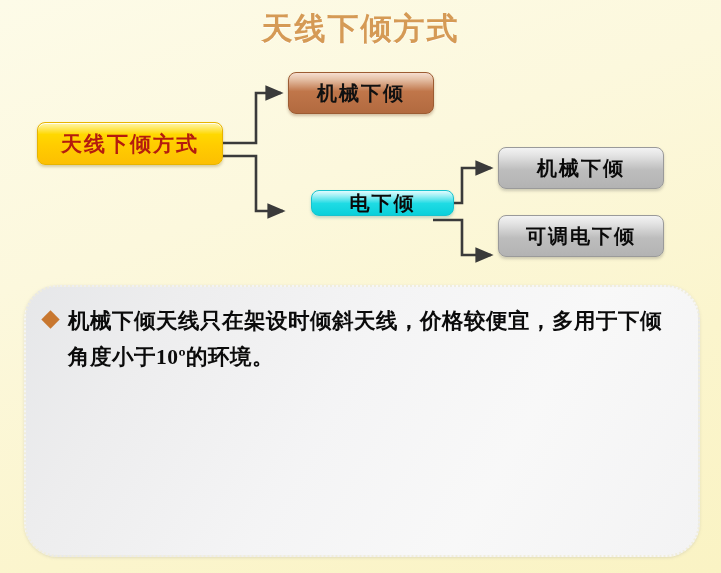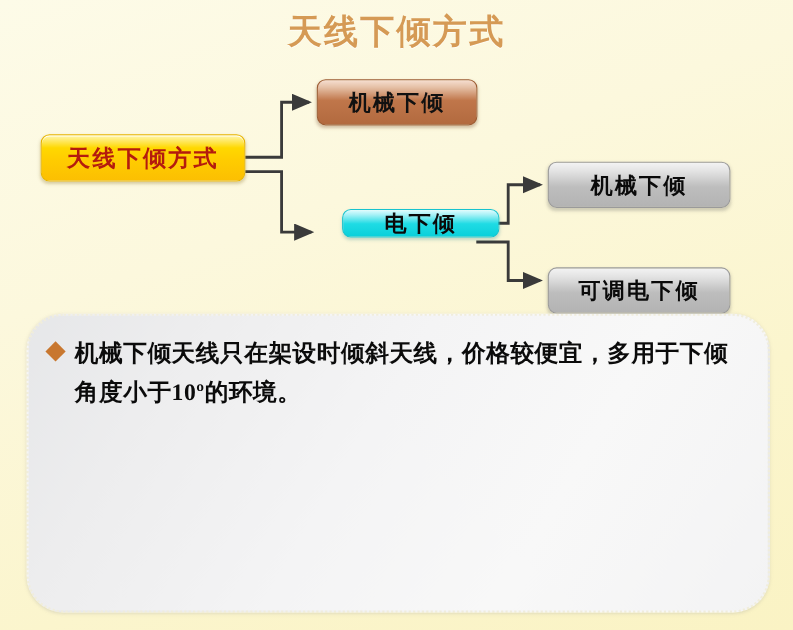--- a/index.html
+++ b/index.html
@@ -94,21 +94,21 @@
     width: 166px;
     height: 42px;
     border-radius: 8px;
     font-size: 20px;
     color: #0a0a0a;
     background: linear-gradient(180deg, #f3f3f3 0%, #e2e2e2 20%, #bdbdbd 55%, #b3b3b3 100%);
     border: 1px solid #9a9a9a;
     box-shadow: 0 2px 3px rgba(90,90,90,0.28);
   }
   .node-fixed { left: 498px; top: 87px; }
-  .node-adj   { left: 498px; top: 183px; }
+  .node-adj   { left: 498px; top: 155px; }
 
   .connectors {
     position: absolute;
     left: 0;
     top: 0;
     width: 721px;
     height: 225px;
     pointer-events: none;
   }
 

